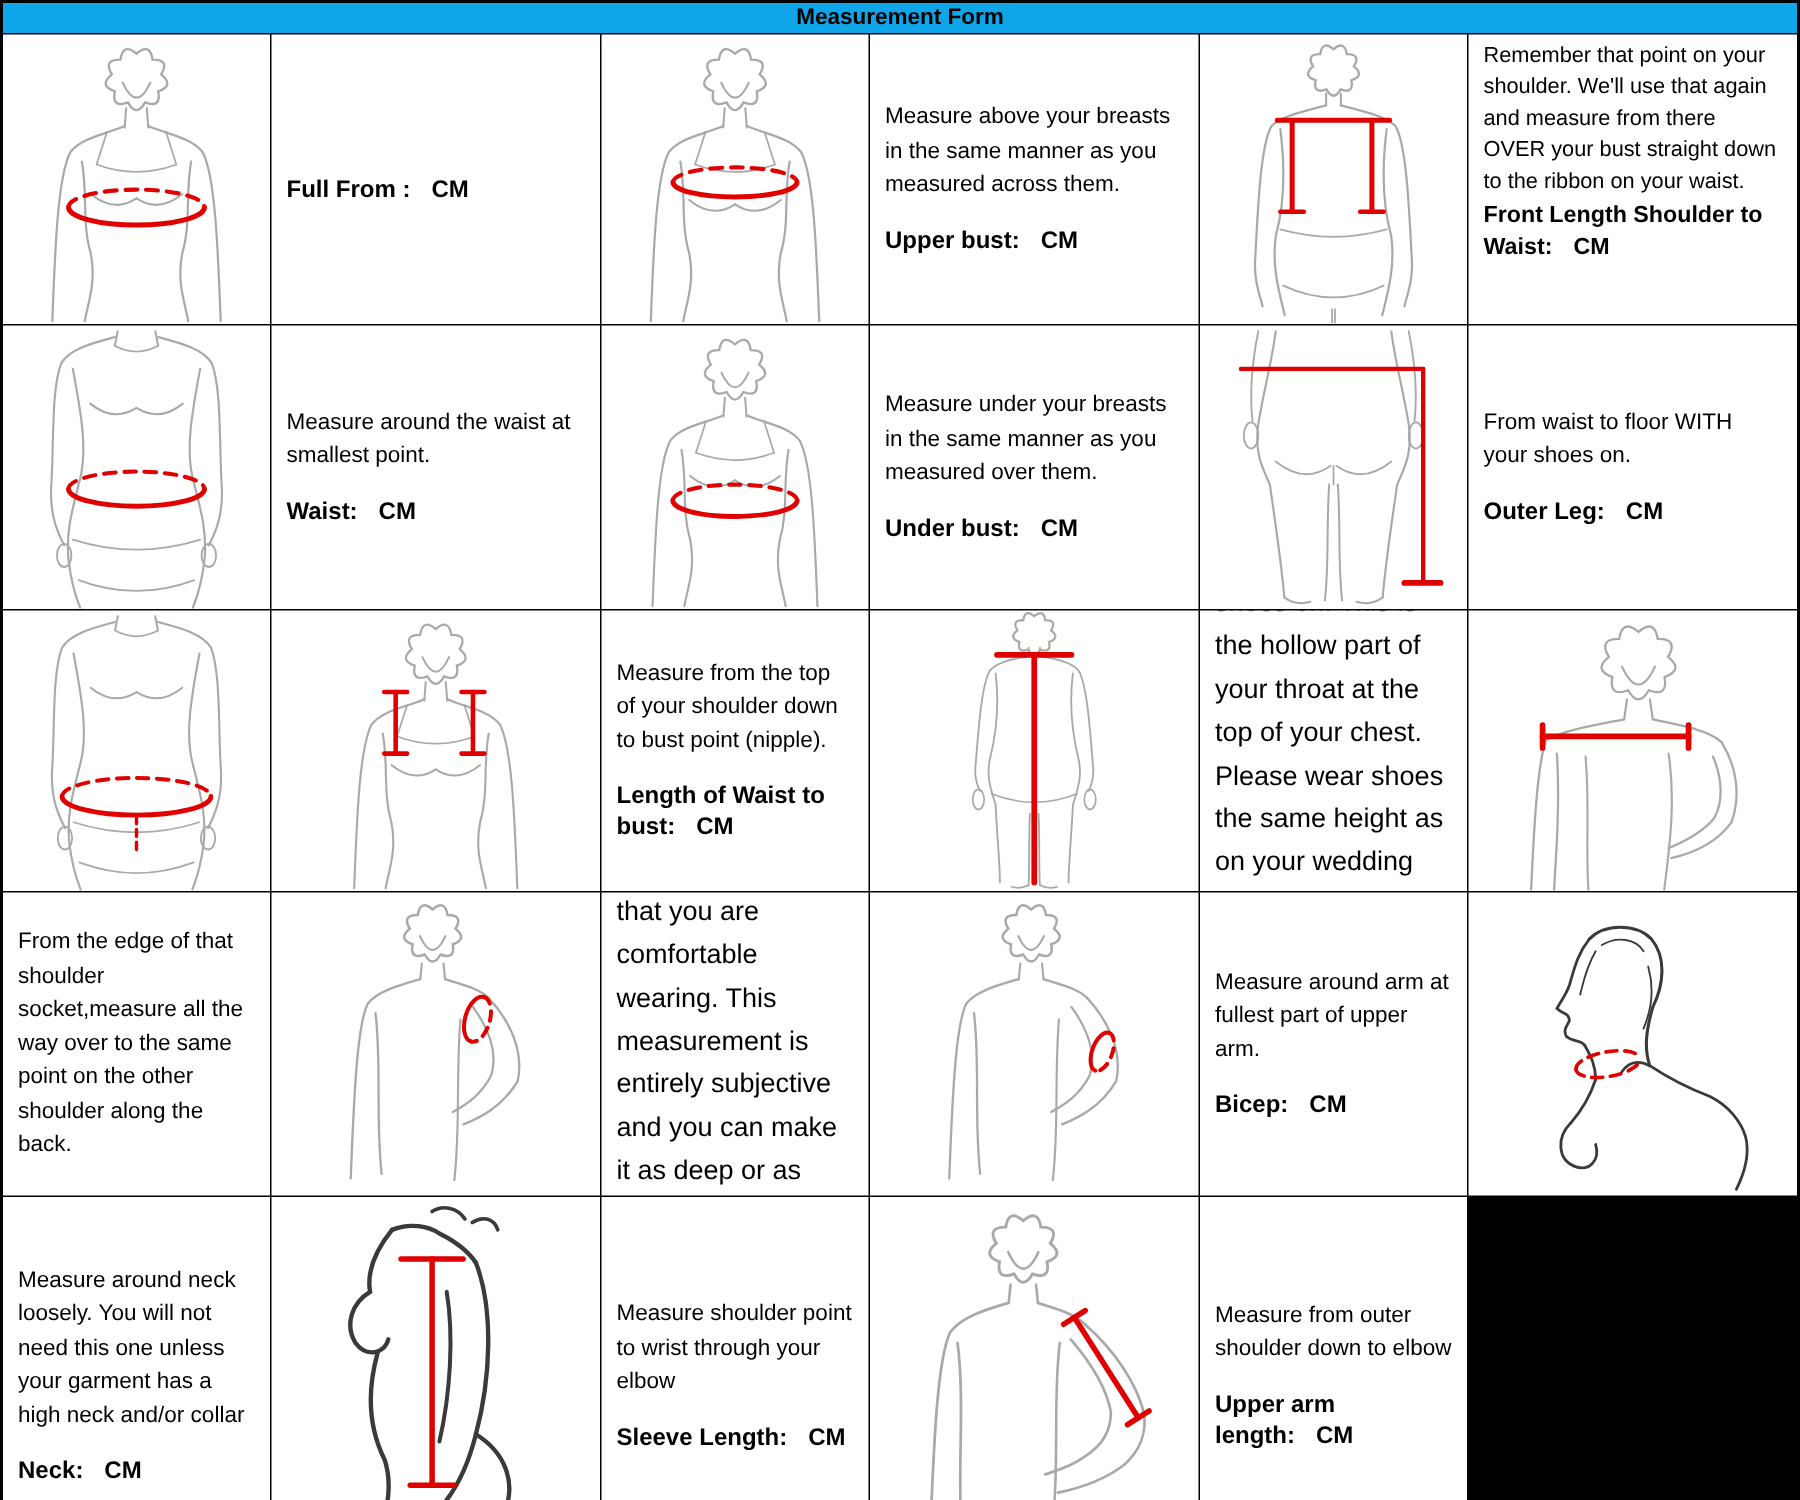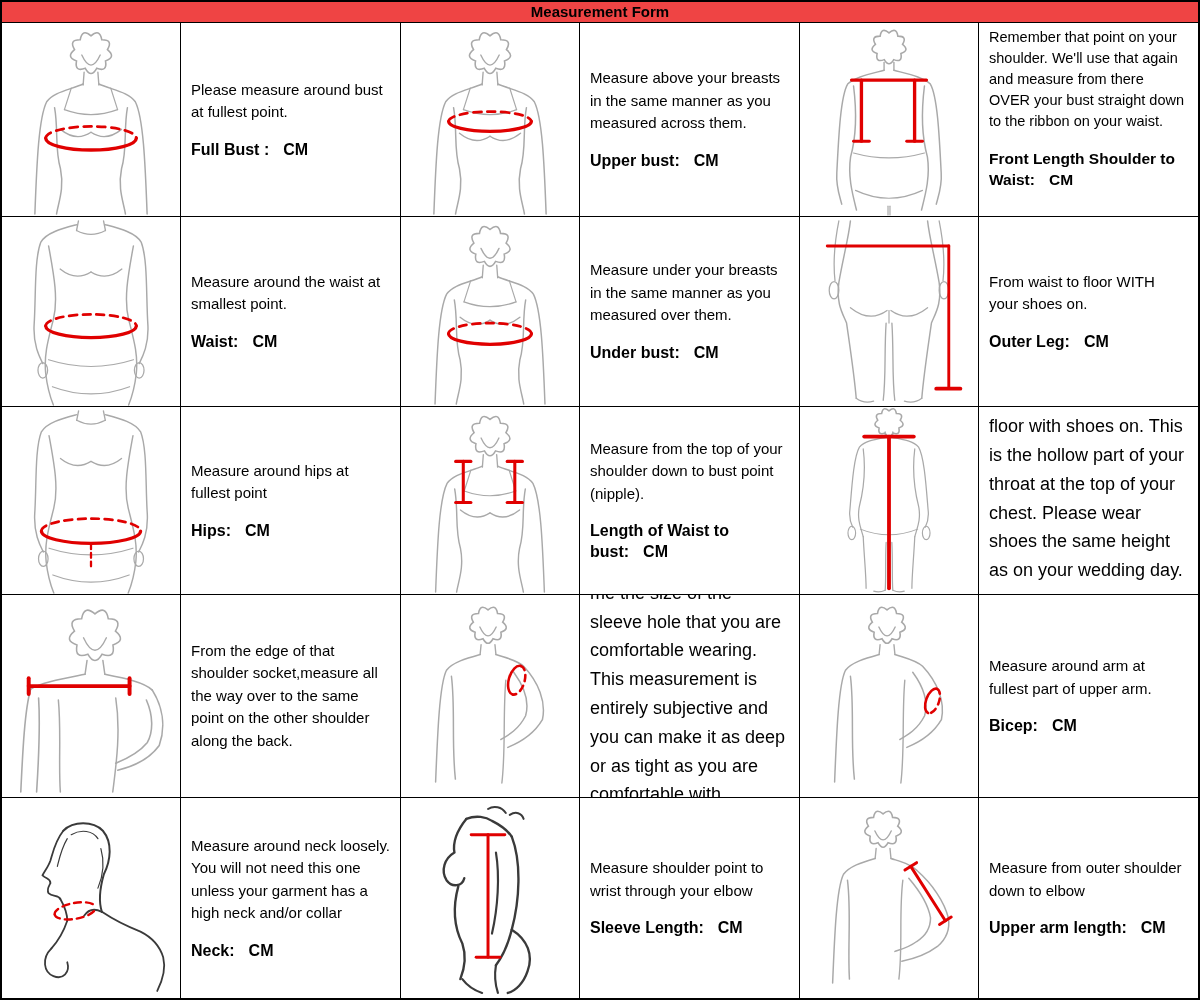--- a/index.html
+++ b/index.html
@@ -1,30 +1,30 @@
 <!DOCTYPE html>
 <html><head>
 <meta charset="utf-8">
 <style>
   html,body{margin:0;padding:0;background:#fff;color:#000;font-family:"Liberation Sans",sans-serif;}
-  .form{width:1200px;height:1000px;border:2px solid #000;box-sizing:border-box;display:flex;flex-direction:column;background:#ef4444;}
+  .form{width:1200px;height:1000px;border:2px solid #000;box-sizing:border-box;display:flex;flex-direction:column;background:#0ea5e9;}
   .title{flex:0 0 20px;text-align:center;font-weight:bold;font-size:15px;line-height:20px;}
   .grid{flex:1;display:grid;grid-template-columns:178px 219px 178px 219px 178px 1fr;grid-template-rows:193px 189px 187px 202px 1fr;gap:1px;background:#000;border-top:1px solid #000;}
   .cell{background:#fff;overflow:hidden;}
   .figure-cell{display:flex;align-items:center;justify-content:center;}
   .figure-cell svg{width:100%;height:100%;display:block;}
   .text-cell{padding:6px 10px;display:flex;flex-direction:column;justify-content:center;box-sizing:border-box;}
   .desc{font-size:15px;line-height:1.5;}
   .label-line{font-weight:bold;font-size:16px;margin-top:16px;line-height:1.3;}
   .unit{margin-left:14px;}
   .text-small .desc{font-size:18px;line-height:1.6;}
   .text-small .label-line{margin-top:12px;}
   .text-tight{justify-content:flex-start;padding-top:4px;}
   .text-tight .desc{font-size:14.5px;line-height:1.44;}
-  .text-tight .label-line{margin-top:18px;font-size:15.5px;}
+  .text-tight .label-line{margin-top:3px;font-size:15.5px;}
 </style>
 </head>
 <body>
 
 <div class="form">
   <div class="title">Measurement Form</div>
   <div class="grid" id="grid">
       <div class="cell figure-cell">
         <svg viewBox="0 0 180 196" preserveAspectRatio="xMidYMid meet">
           <path d="M90.0,13.0 Q99.0,5.2 100.9,17.0 Q112.8,16.8 106.7,27.0 Q115.9,34.6 104.7,38.5 Q106.9,50.2 95.8,46.0 Q90.0,56.4 84.2,46.0 Q73.1,50.2 75.3,38.5 Q64.1,34.6 73.3,27.0 Q67.2,16.8 79.1,17.0 Q81.0,5.2 90.0,13.0 Z" fill="#fff" stroke="#a9a9a9" stroke-width="1.6"></path>
@@ -38,22 +38,21 @@
           <path d="M70,66 L63,88" fill="none" stroke="#a9a9a9" stroke-width="1.2" stroke-linecap="round"></path>
           <path d="M110,66 L117,88" fill="none" stroke="#a9a9a9" stroke-width="1.2" stroke-linecap="round"></path>
           <path d="M63,88 Q90,98 117,88" fill="none" stroke="#a9a9a9" stroke-width="1.2" stroke-linecap="round"></path>
           <path d="M59,108 Q75,121 90,111" fill="none" stroke="#a9a9a9" stroke-width="1.4" stroke-linecap="round"></path>
           <path d="M90,111 Q105,121 121,108" fill="none" stroke="#a9a9a9" stroke-width="1.4" stroke-linecap="round"></path>
           <path d="M44,117 A46,12 0 0 1 136,117" fill="none" stroke="#e00000" stroke-width="2.8" stroke-linecap="round" stroke-dasharray="8,6"></path>
           <path d="M44,117 A46,12 0 0 0 136,117" fill="none" stroke="#e00000" stroke-width="3.4" stroke-linecap="round"></path>
         </svg>
       </div>
       <div class="cell text-cell">
-        <div class="desc">Please measure around bust at fullest point.</div>
-        <div class="label-line"><span>Full Bust :</span><span class="unit">CM</span></div>
+        <div class="label-line"><span>Full From :</span><span class="unit">CM</span></div>
       </div>
       <div class="cell figure-cell">
         <svg viewBox="0 0 180 196" preserveAspectRatio="xMidYMid meet">
           <path d="M90.0,13.0 Q99.0,5.2 100.9,17.0 Q112.8,16.8 106.7,27.0 Q115.9,34.6 104.7,38.5 Q106.9,50.2 95.8,46.0 Q90.0,56.4 84.2,46.0 Q73.1,50.2 75.3,38.5 Q64.1,34.6 73.3,27.0 Q67.2,16.8 79.1,17.0 Q81.0,5.2 90.0,13.0 Z" fill="#fff" stroke="#a9a9a9" stroke-width="1.6"></path>
           <path d="M80.65,32.55 Q90,52.95 99.35,32.55" fill="none" stroke="#a9a9a9" stroke-width="1.4" stroke-linecap="round"></path>
           <path d="M83,50 L82,63" fill="none" stroke="#a9a9a9" stroke-width="1.4" stroke-linecap="round"></path>
           <path d="M97,50 L98,63" fill="none" stroke="#a9a9a9" stroke-width="1.4" stroke-linecap="round"></path>
           <path d="M82,62 C68,68 52,70 45,80 C37,96 35,140 33,194" fill="none" stroke="#a9a9a9" stroke-width="1.5" stroke-linecap="round"></path>
           <path d="M98,62 C112,68 128,70 135,80 C143,96 145,140 147,194" fill="none" stroke="#a9a9a9" stroke-width="1.5" stroke-linecap="round"></path>
           <path d="M53,86 C57,108 53,128 59,148 C63,168 57,182 55,194" fill="none" stroke="#a9a9a9" stroke-width="1.5" stroke-linecap="round"></path>
@@ -177,24 +176,20 @@
           <path d="M46,30 C52,62 56,86 51,106 C46,126 41,142 43,162 C45,180 49,190 51,195" fill="none" stroke="#a9a9a9" stroke-width="1.5" stroke-linecap="round"></path>
           <path d="M134,30 C128,62 124,86 129,106 C134,126 139,142 137,162 C135,180 131,190 129,195" fill="none" stroke="#a9a9a9" stroke-width="1.5" stroke-linecap="round"></path>
           <path d="M58,54 Q74,67 90,57" fill="none" stroke="#a9a9a9" stroke-width="1.4" stroke-linecap="round"></path>
           <path d="M90,57 Q106,67 122,54" fill="none" stroke="#a9a9a9" stroke-width="1.4" stroke-linecap="round"></path>
           <path d="M46,148 Q90,162 134,148" fill="none" stroke="#a9a9a9" stroke-width="1.2" stroke-linecap="round"></path>
           <path d="M50,176 Q90,191 130,176" fill="none" stroke="#a9a9a9" stroke-width="1.2" stroke-linecap="round"></path>
           <path d="M38,130 A52,13 0 0 1 142,130" fill="none" stroke="#e00000" stroke-width="2.8" stroke-linecap="round" stroke-dasharray="8,6"></path>
           <path d="M38,130 A52,13 0 0 0 142,130" fill="none" stroke="#e00000" stroke-width="3.4" stroke-linecap="round"></path>
           <path d="M90,144 L90,170" fill="none" stroke="#e00000" stroke-width="2.4" stroke-linecap="round" stroke-dasharray="5,4"></path>
         </svg>
-      </div>
-      <div class="cell text-cell">
-        <div class="desc">Measure around hips at fullest point</div>
-        <div class="label-line"><span>Hips:</span><span class="unit">CM</span></div>
       </div>
       <div class="cell figure-cell">
         <svg viewBox="0 0 180 196" preserveAspectRatio="xMidYMid meet">
           <path d="M90.0,13.0 Q99.0,5.2 100.9,17.0 Q112.8,16.8 106.7,27.0 Q115.9,34.6 104.7,38.5 Q106.9,50.2 95.8,46.0 Q90.0,56.4 84.2,46.0 Q73.1,50.2 75.3,38.5 Q64.1,34.6 73.3,27.0 Q67.2,16.8 79.1,17.0 Q81.0,5.2 90.0,13.0 Z" fill="#fff" stroke="#a9a9a9" stroke-width="1.6"></path>
           <path d="M80.65,32.55 Q90,52.95 99.35,32.55" fill="none" stroke="#a9a9a9" stroke-width="1.4" stroke-linecap="round"></path>
           <path d="M83,50 L82,63" fill="none" stroke="#a9a9a9" stroke-width="1.4" stroke-linecap="round"></path>
           <path d="M97,50 L98,63" fill="none" stroke="#a9a9a9" stroke-width="1.4" stroke-linecap="round"></path>
           <path d="M82,62 C68,68 52,70 45,80 C37,96 35,140 33,194" fill="none" stroke="#a9a9a9" stroke-width="1.5" stroke-linecap="round"></path>
           <path d="M98,62 C112,68 128,70 135,80 C143,96 145,140 147,194" fill="none" stroke="#a9a9a9" stroke-width="1.5" stroke-linecap="round"></path>
           <path d="M53,86 C57,108 53,128 59,148 C63,168 57,182 55,194" fill="none" stroke="#a9a9a9" stroke-width="1.5" stroke-linecap="round"></path>

